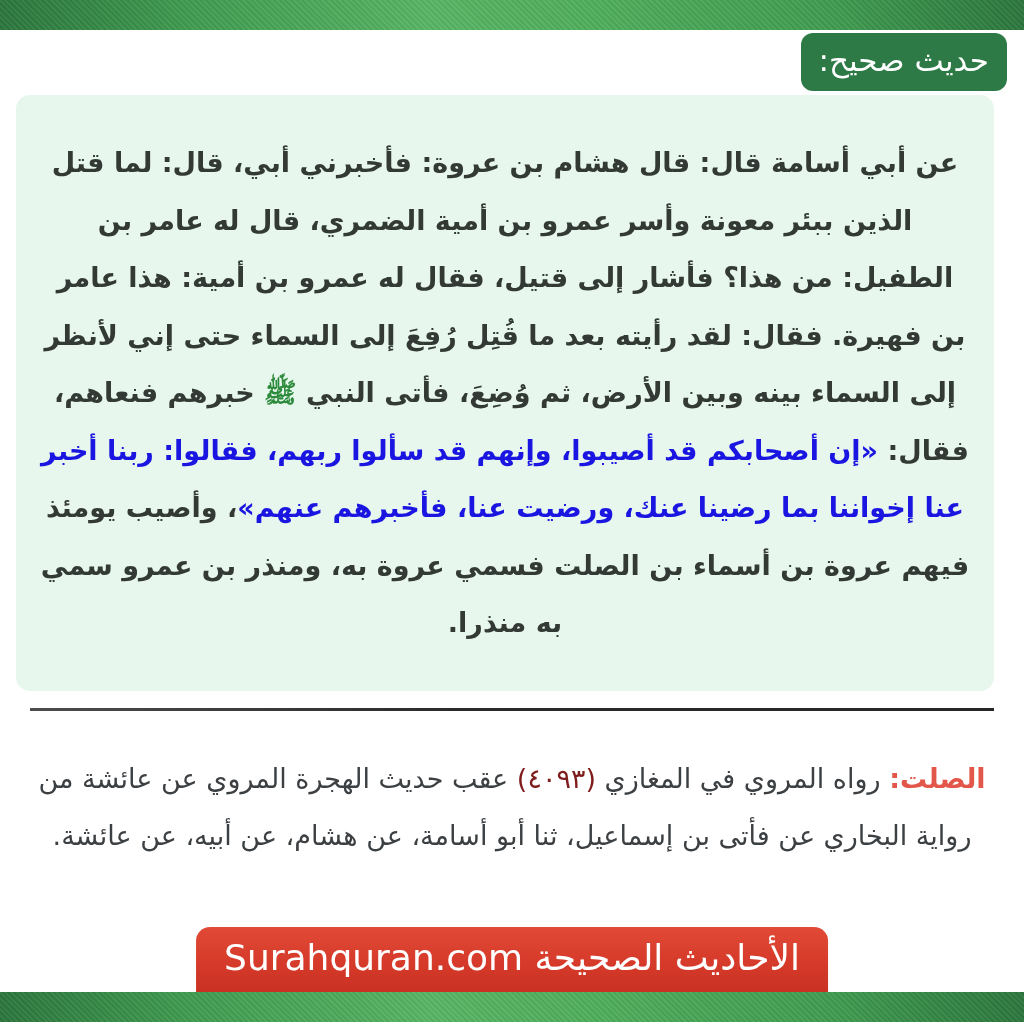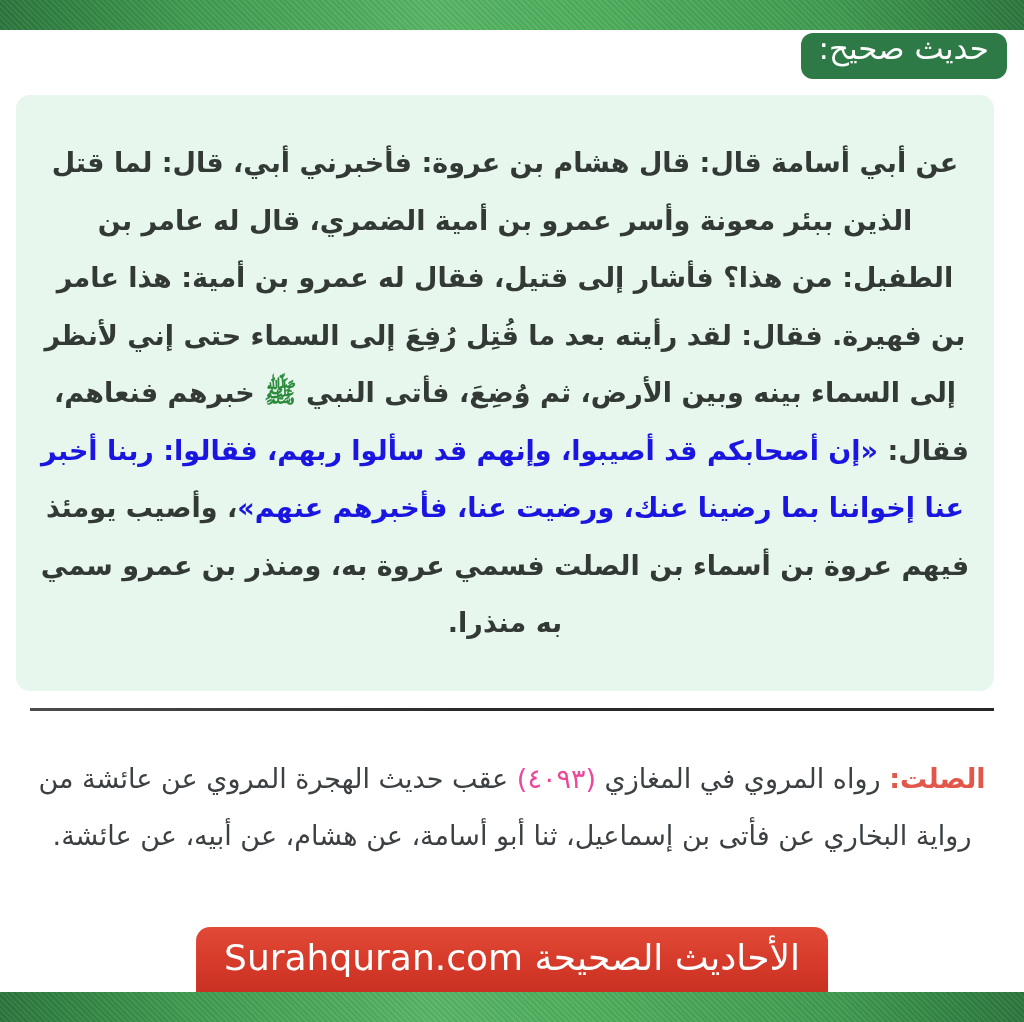--- a/index.html
+++ b/index.html
@@ -36,21 +36,21 @@
 
   
   .header-label {
     position: absolute;
     top: 33px;
     right: 17px;
     background: #2d7a46;
     color: #ffffff;
     font-size: 31px;
     line-height: 1;
-    padding: 0 18px 15px 18px;
+    padding: 12px 18px 15px 18px;
     border-radius: 12px;
   }
 
   
   .hadith-box {
     position: absolute;
     top: 95px;
     left: 16px;
     right: 30px;
     height: 596px;
@@ -126,21 +126,21 @@
 
   <div class="hadith-box" style="background-color: rgb(231, 247, 238);">
     <p class="hadith-text" style="color: rgb(51, 58, 53);">
       <span>عن أبي أسامة قال: قال هشام بن عروة: فأخبرني أبي، قال: لما قتل الذين ببئر معونة وأسر عمرو بن أمية الضمري، قال له عامر بن الطفيل: من هذا؟ فأشار إلى قتيل، فقال له عمرو بن أمية: هذا عامر بن فهيرة. فقال: لقد رأيته بعد ما قُتِل رُفِعَ إلى السماء حتى إني لأنظر إلى السماء بينه وبين الأرض، ثم وُضِعَ، فأتى النبي </span><span style="color: rgb(46, 139, 61);">ﷺ</span><span> خبرهم فنعاهم، فقال: </span><span style="color: rgb(26, 21, 224);">«إن أصحابكم قد أصيبوا، وإنهم قد سألوا ربهم، فقالوا: ربنا أخبر عنا إخواننا بما رضينا عنك، ورضيت عنا، فأخبرهم عنهم»</span><span>، وأصيب يومئذ فيهم عروة بن أسماء بن الصلت فسمي عروة به، ومنذر بن عمرو سمي به منذرا.</span>
     </p>
   </div>
 
   <div class="divider"></div>
 
   <p class="takhrij" style="color: rgb(60, 64, 67);">
-    <span class="grade" style="color: rgb(226, 87, 74);">الصلت:</span><span> رواه المروي في المغازي </span><span style="color: #ec4899;">(٤٠٩٣)</span><span> عقب حديث الهجرة المروي عن عائشة من رواية البخاري عن فأتى بن إسماعيل، ثنا أبو أسامة، عن هشام، عن أبيه، عن عائشة.</span>
+    <span class="grade" style="color: rgb(226, 87, 74);">الصلت:</span><span> رواه المروي في المغازي </span><span style="color: #7f1d1d;">(٤٠٩٣)</span><span> عقب حديث الهجرة المروي عن عائشة من رواية البخاري عن فأتى بن إسماعيل، ثنا أبو أسامة، عن هشام، عن أبيه، عن عائشة.</span>
   </p>
 
   <div class="footer-banner" style="color: rgb(255, 255, 255);">الأحاديث الصحيحة Surahquran.com</div>
 
   <div class="green-bar bottom">
     <div class="hatch"></div>
   </div>
 
 </div>
 

